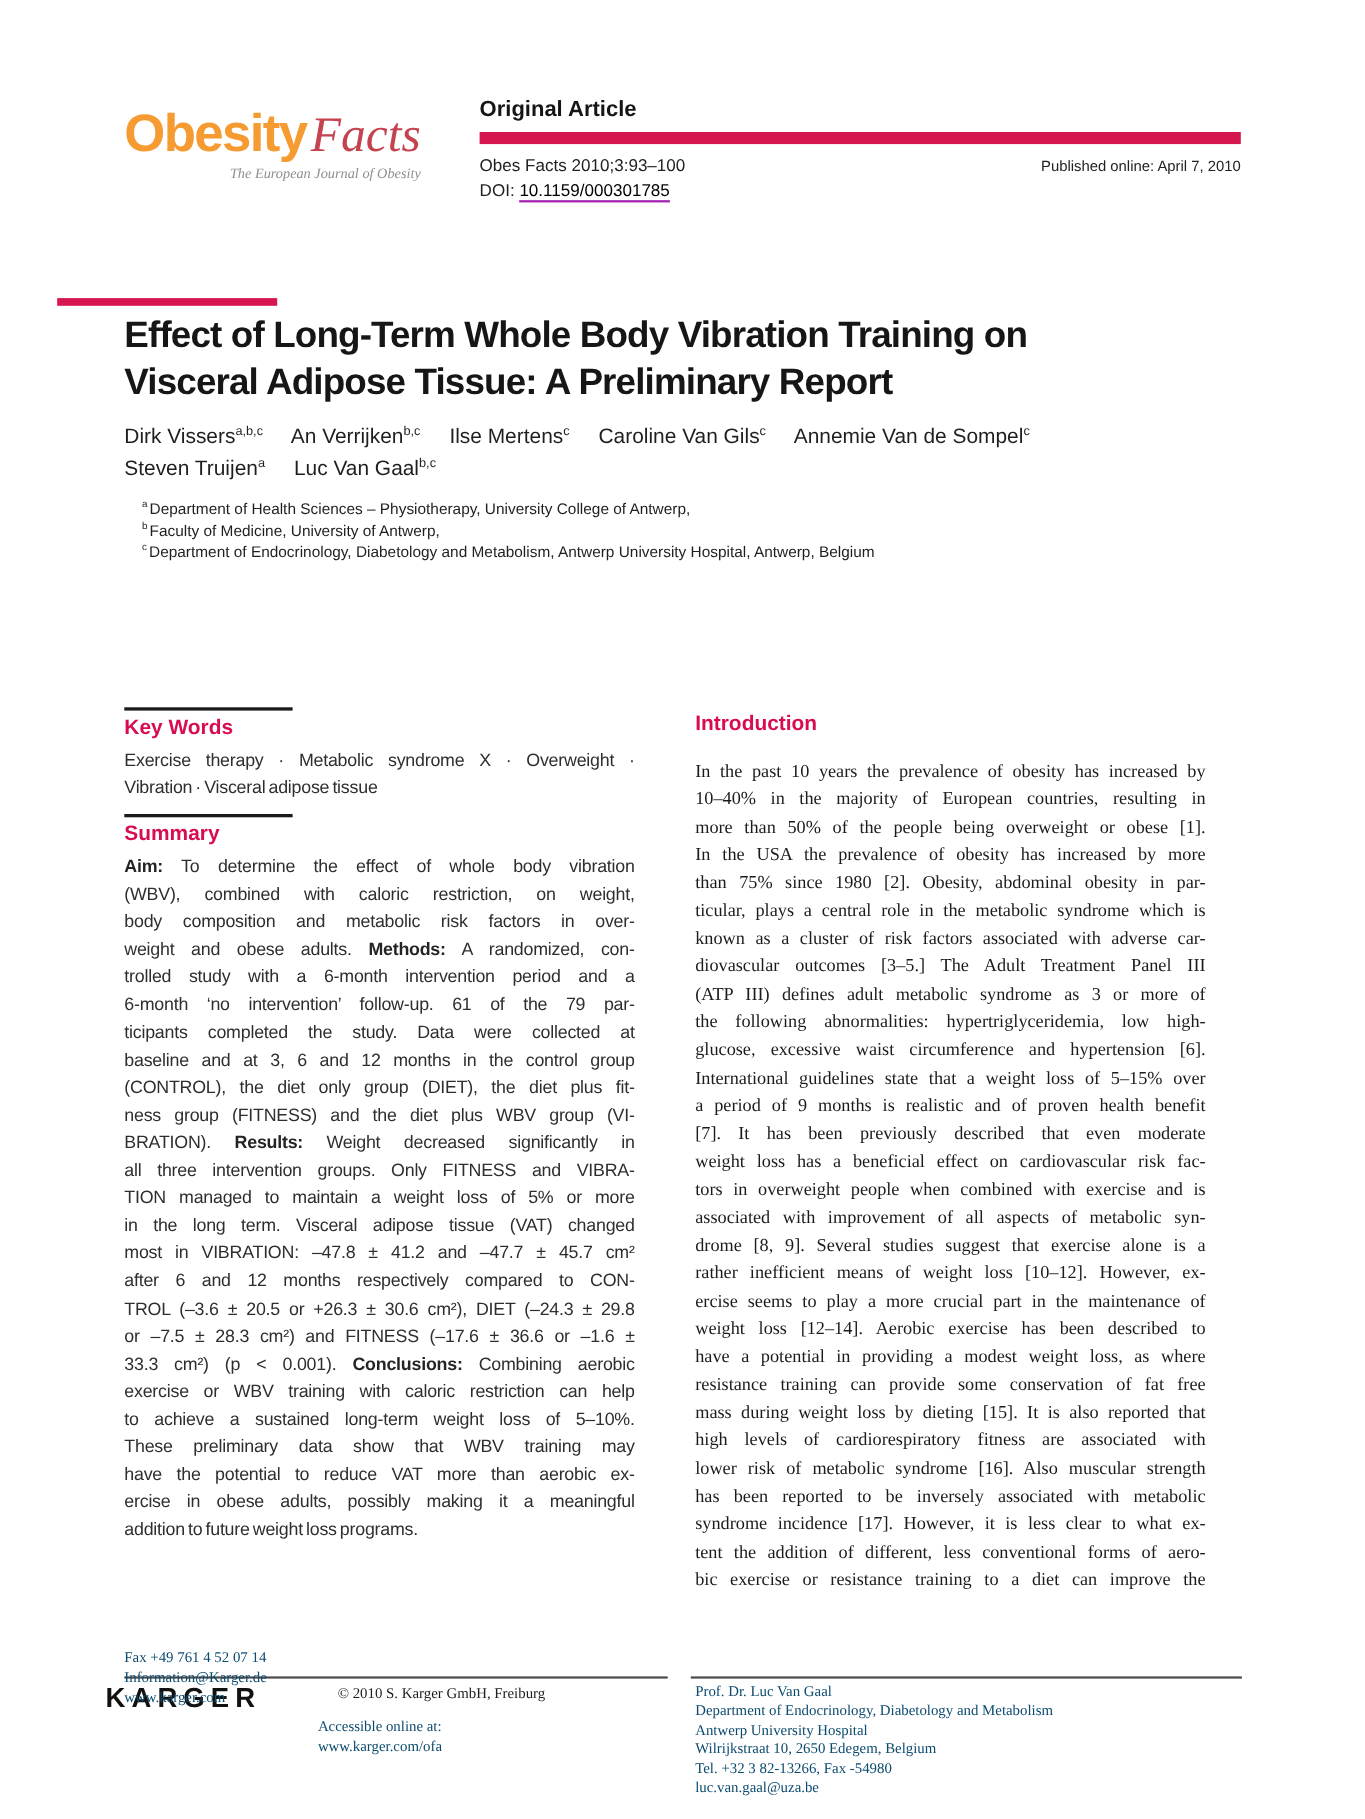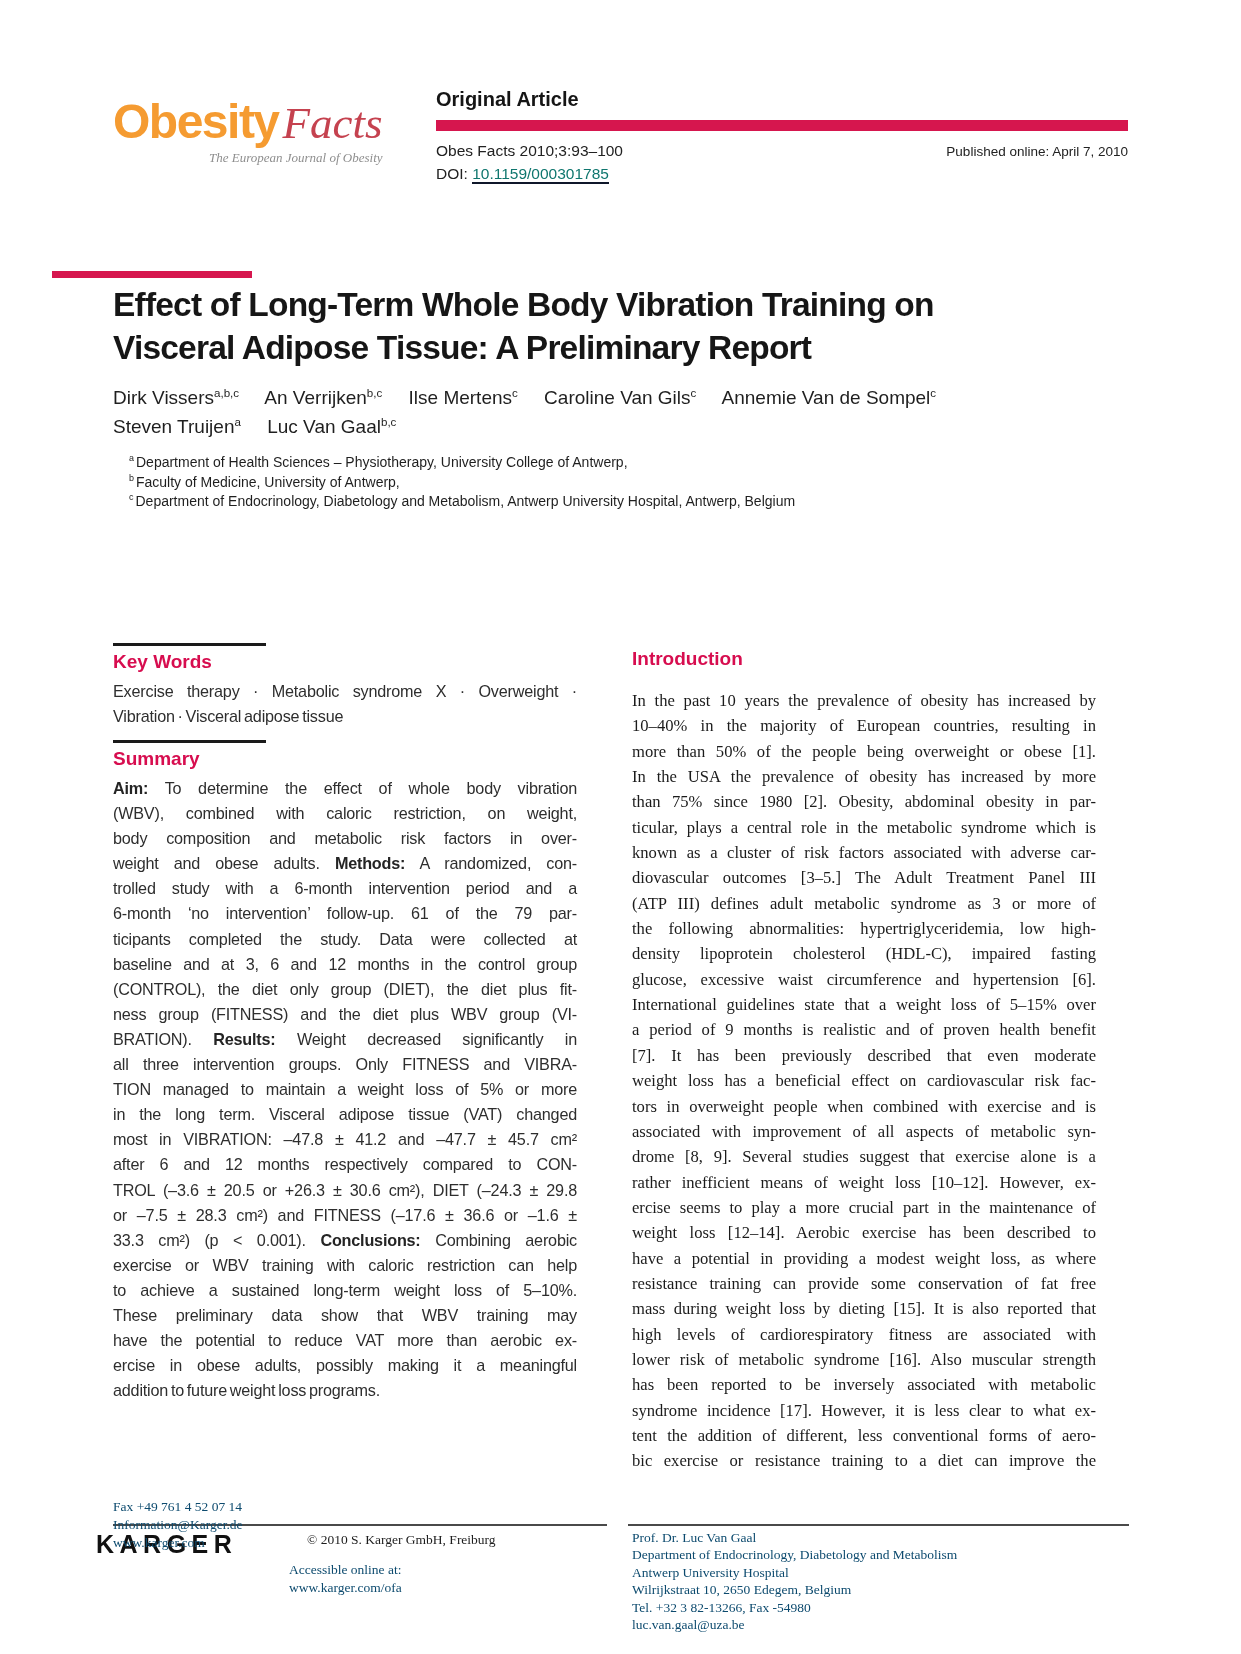--- a/index.html
+++ b/index.html
@@ -12,21 +12,21 @@
   .logo-facts{font-family:"Liberation Serif",serif;font-style:italic;font-size:45px;color:#c5424f;margin-left:4px;}
   .logo-tagline{text-align:right;font-family:"Liberation Serif",serif;font-style:italic;font-size:13px;color:#8e8e8e;margin-top:1px;}
 
   .head-right{left:436px;top:88px;width:692px;}
   .article-type{font-size:20px;font-weight:bold;color:#151515;}
   .head-bar{height:11px;background:#d6164e;margin-top:9px;}
   .cite-row{display:flex;justify-content:space-between;align-items:baseline;margin-top:11px;}
   .citation{font-size:15.5px;color:#222;}
   .published{font-size:13.5px;color:#222;}
   .doi-row{margin-top:5px;font-size:15.5px;color:#222;}
-  .doi-link{color:#0f766e;text-decoration:none;border-bottom:2px solid #0f172a;cursor:pointer;}
+  .doi-link{color:#000000;text-decoration:none;border-bottom:2px solid #a21caf;cursor:pointer;}
 
   .title-bar{left:52px;top:271px;width:200px;height:7px;background:#d6164e;}
 
   .title{left:113px;top:283px;width:980px;font-size:33.5px;line-height:43px;font-weight:bold;color:#161616;letter-spacing:-0.8px;}
   .title div{white-space:nowrap;}
 
   .authors{left:113px;top:384px;width:1000px;font-size:19px;line-height:28.5px;color:#1f1f1f;}
   .authors div{white-space:nowrap;}
   .author{margin-right:21px;}
   .author sup{font-size:61%;line-height:0;}
@@ -159,21 +159,20 @@
         <div class="ln">In the past 10 years the prevalence of obesity has increased by</div>
         <div class="ln">10–40% in the majority of European countries, resulting in</div>
         <div class="ln">more than 50% of the people being overweight or obese [1].</div>
         <div class="ln">In the USA the prevalence of obesity has increased by more</div>
         <div class="ln">than 75% since 1980 [2]. Obesity, abdominal obesity in par-</div>
         <div class="ln">ticular, plays a central role in the metabolic syndrome which is</div>
         <div class="ln">known as a cluster of risk factors associated with adverse car-</div>
         <div class="ln">diovascular outcomes [3–5.] The Adult Treatment Panel III</div>
         <div class="ln">(ATP III) defines adult metabolic syndrome as 3 or more of</div>
         <div class="ln">the following abnormalities: hypertriglyceridemia, low high-</div>
-        <div class="ln">density lipoprotein cholesterol (HDL-C), impaired fasting</div>
         <div class="ln">glucose, excessive waist circumference and hypertension [6].</div>
         <div class="ln">International guidelines state that a weight loss of 5–15% over</div>
         <div class="ln">a period of 9 months is realistic and of proven health benefit</div>
         <div class="ln">[7]. It has been previously described that even moderate</div>
         <div class="ln">weight loss has a beneficial effect on cardiovascular risk fac-</div>
         <div class="ln">tors in overweight people when combined with exercise and is</div>
         <div class="ln">associated with improvement of all aspects of metabolic syn-</div>
         <div class="ln">drome [8, 9]. Several studies suggest that exercise alone is a</div>
         <div class="ln">rather inefficient means of weight loss [10–12]. However, ex-</div>
         <div class="ln">ercise seems to play a more crucial part in the maintenance of</div>

